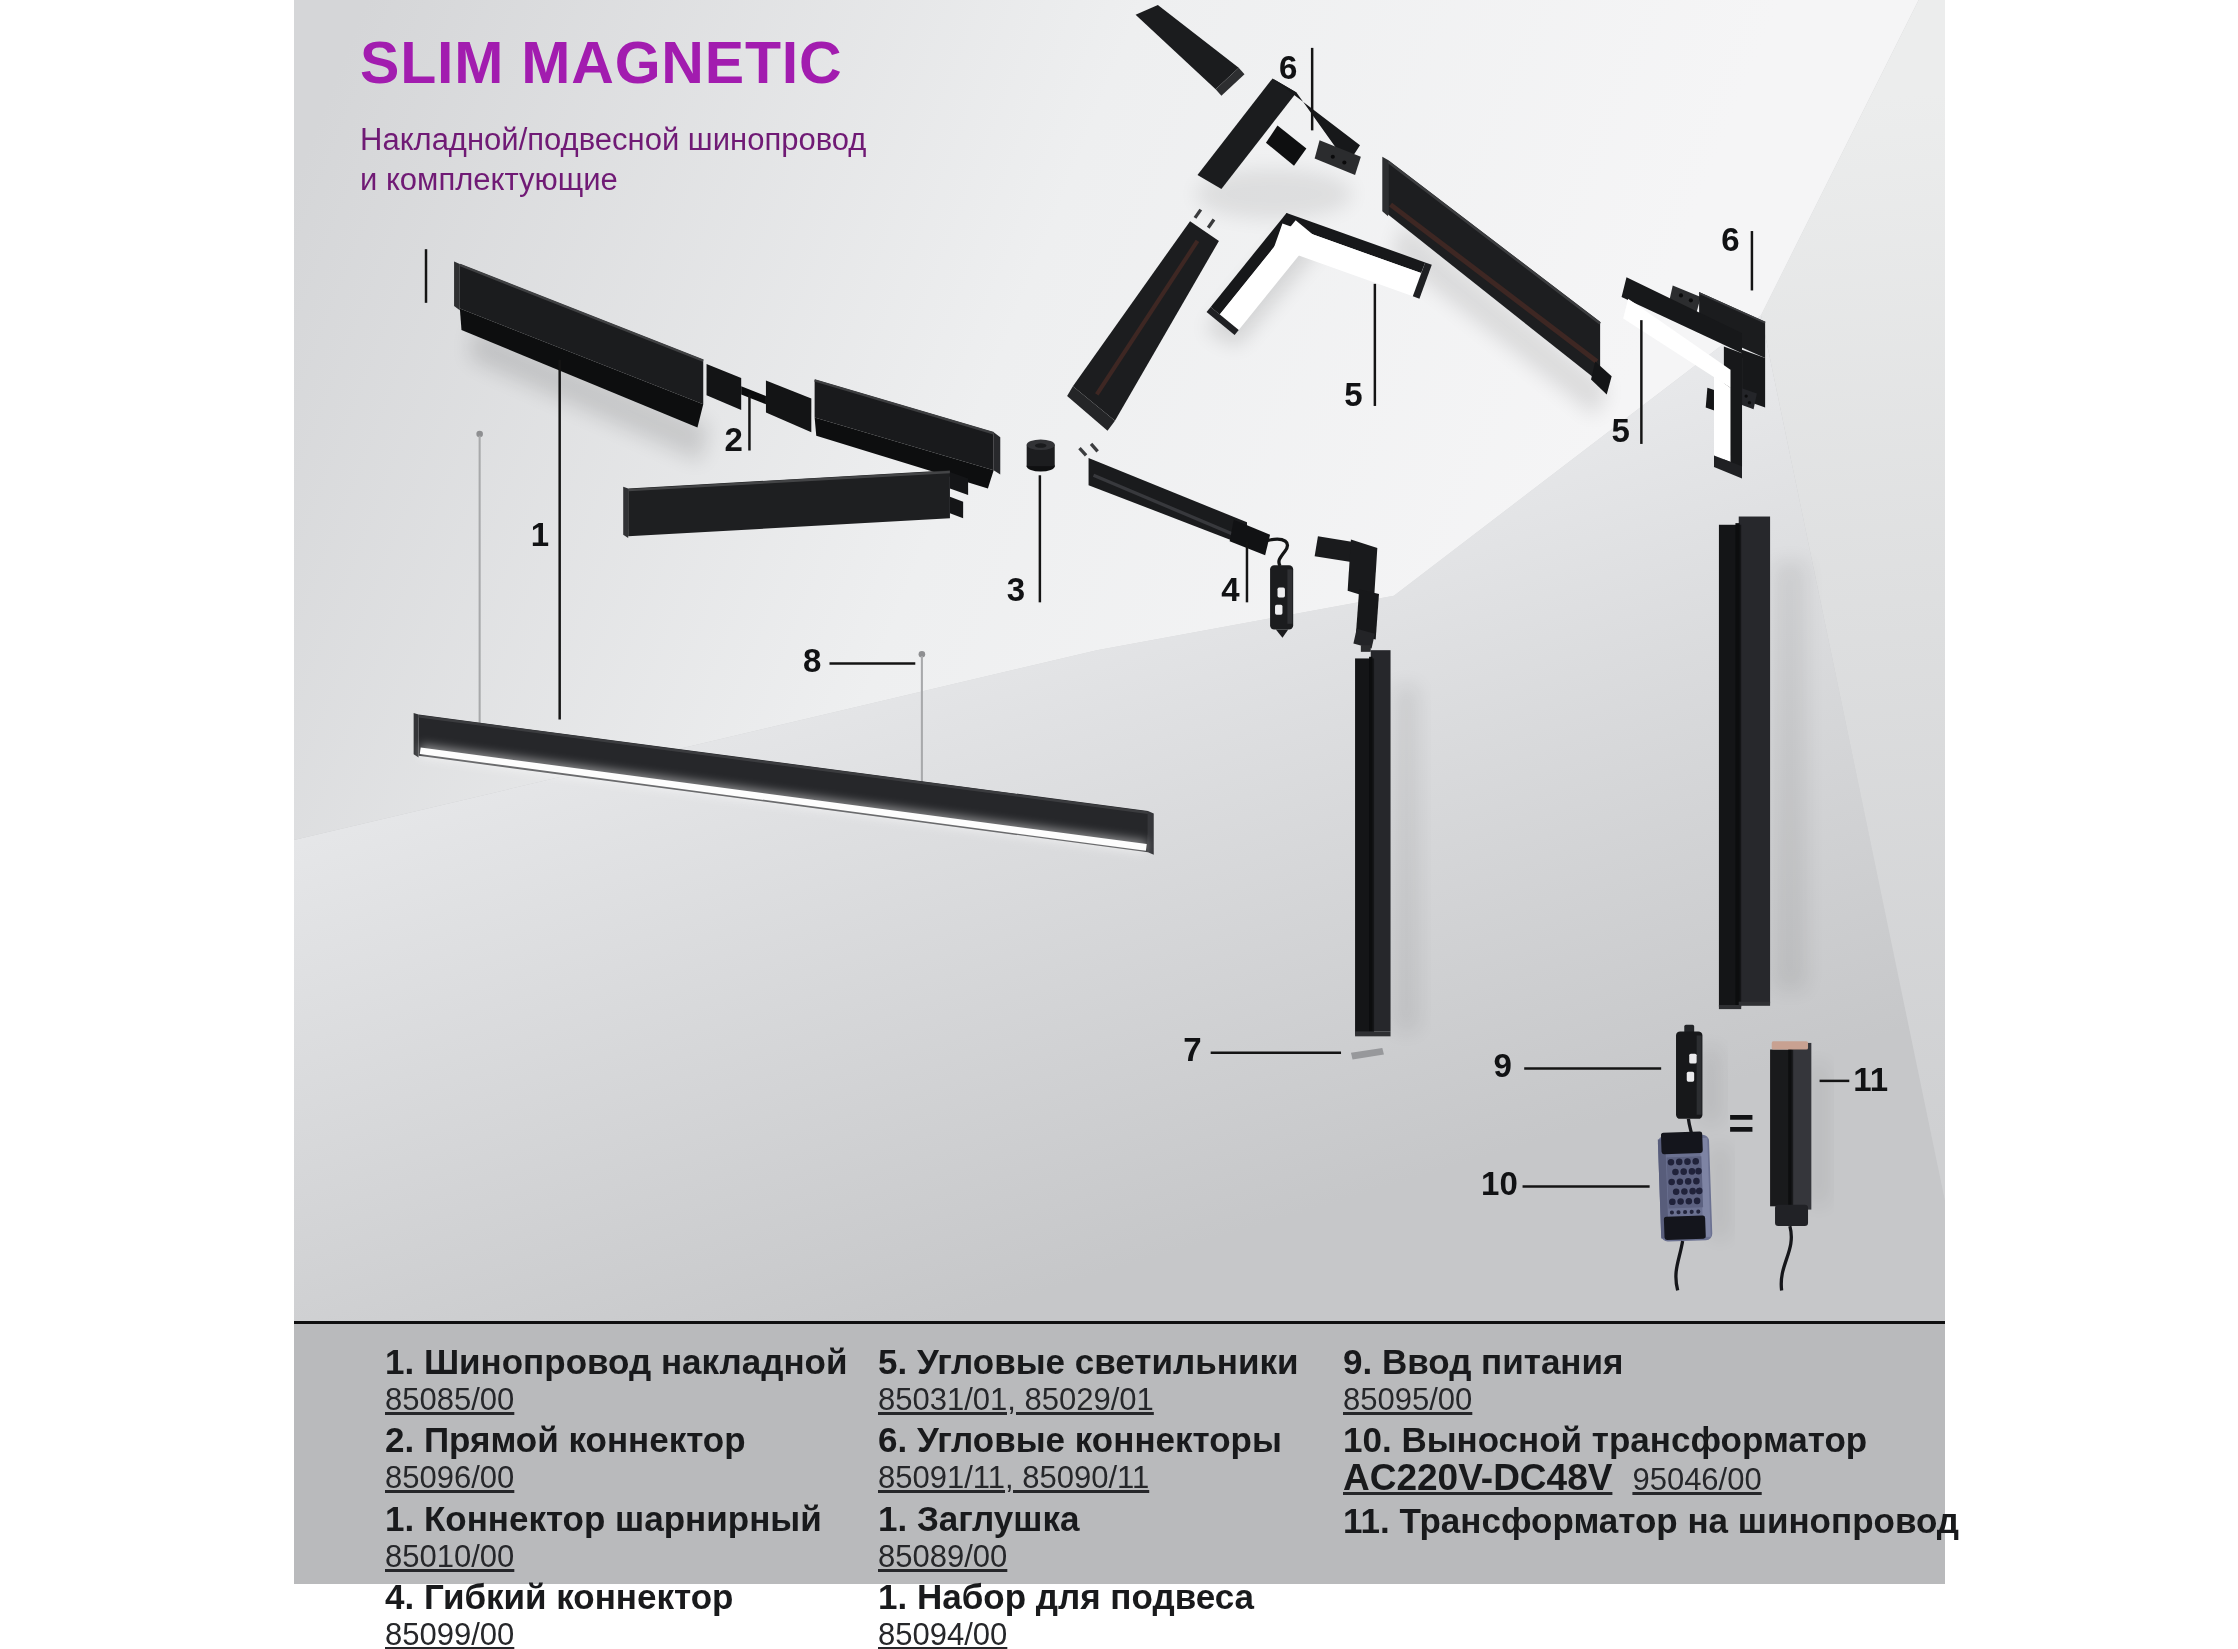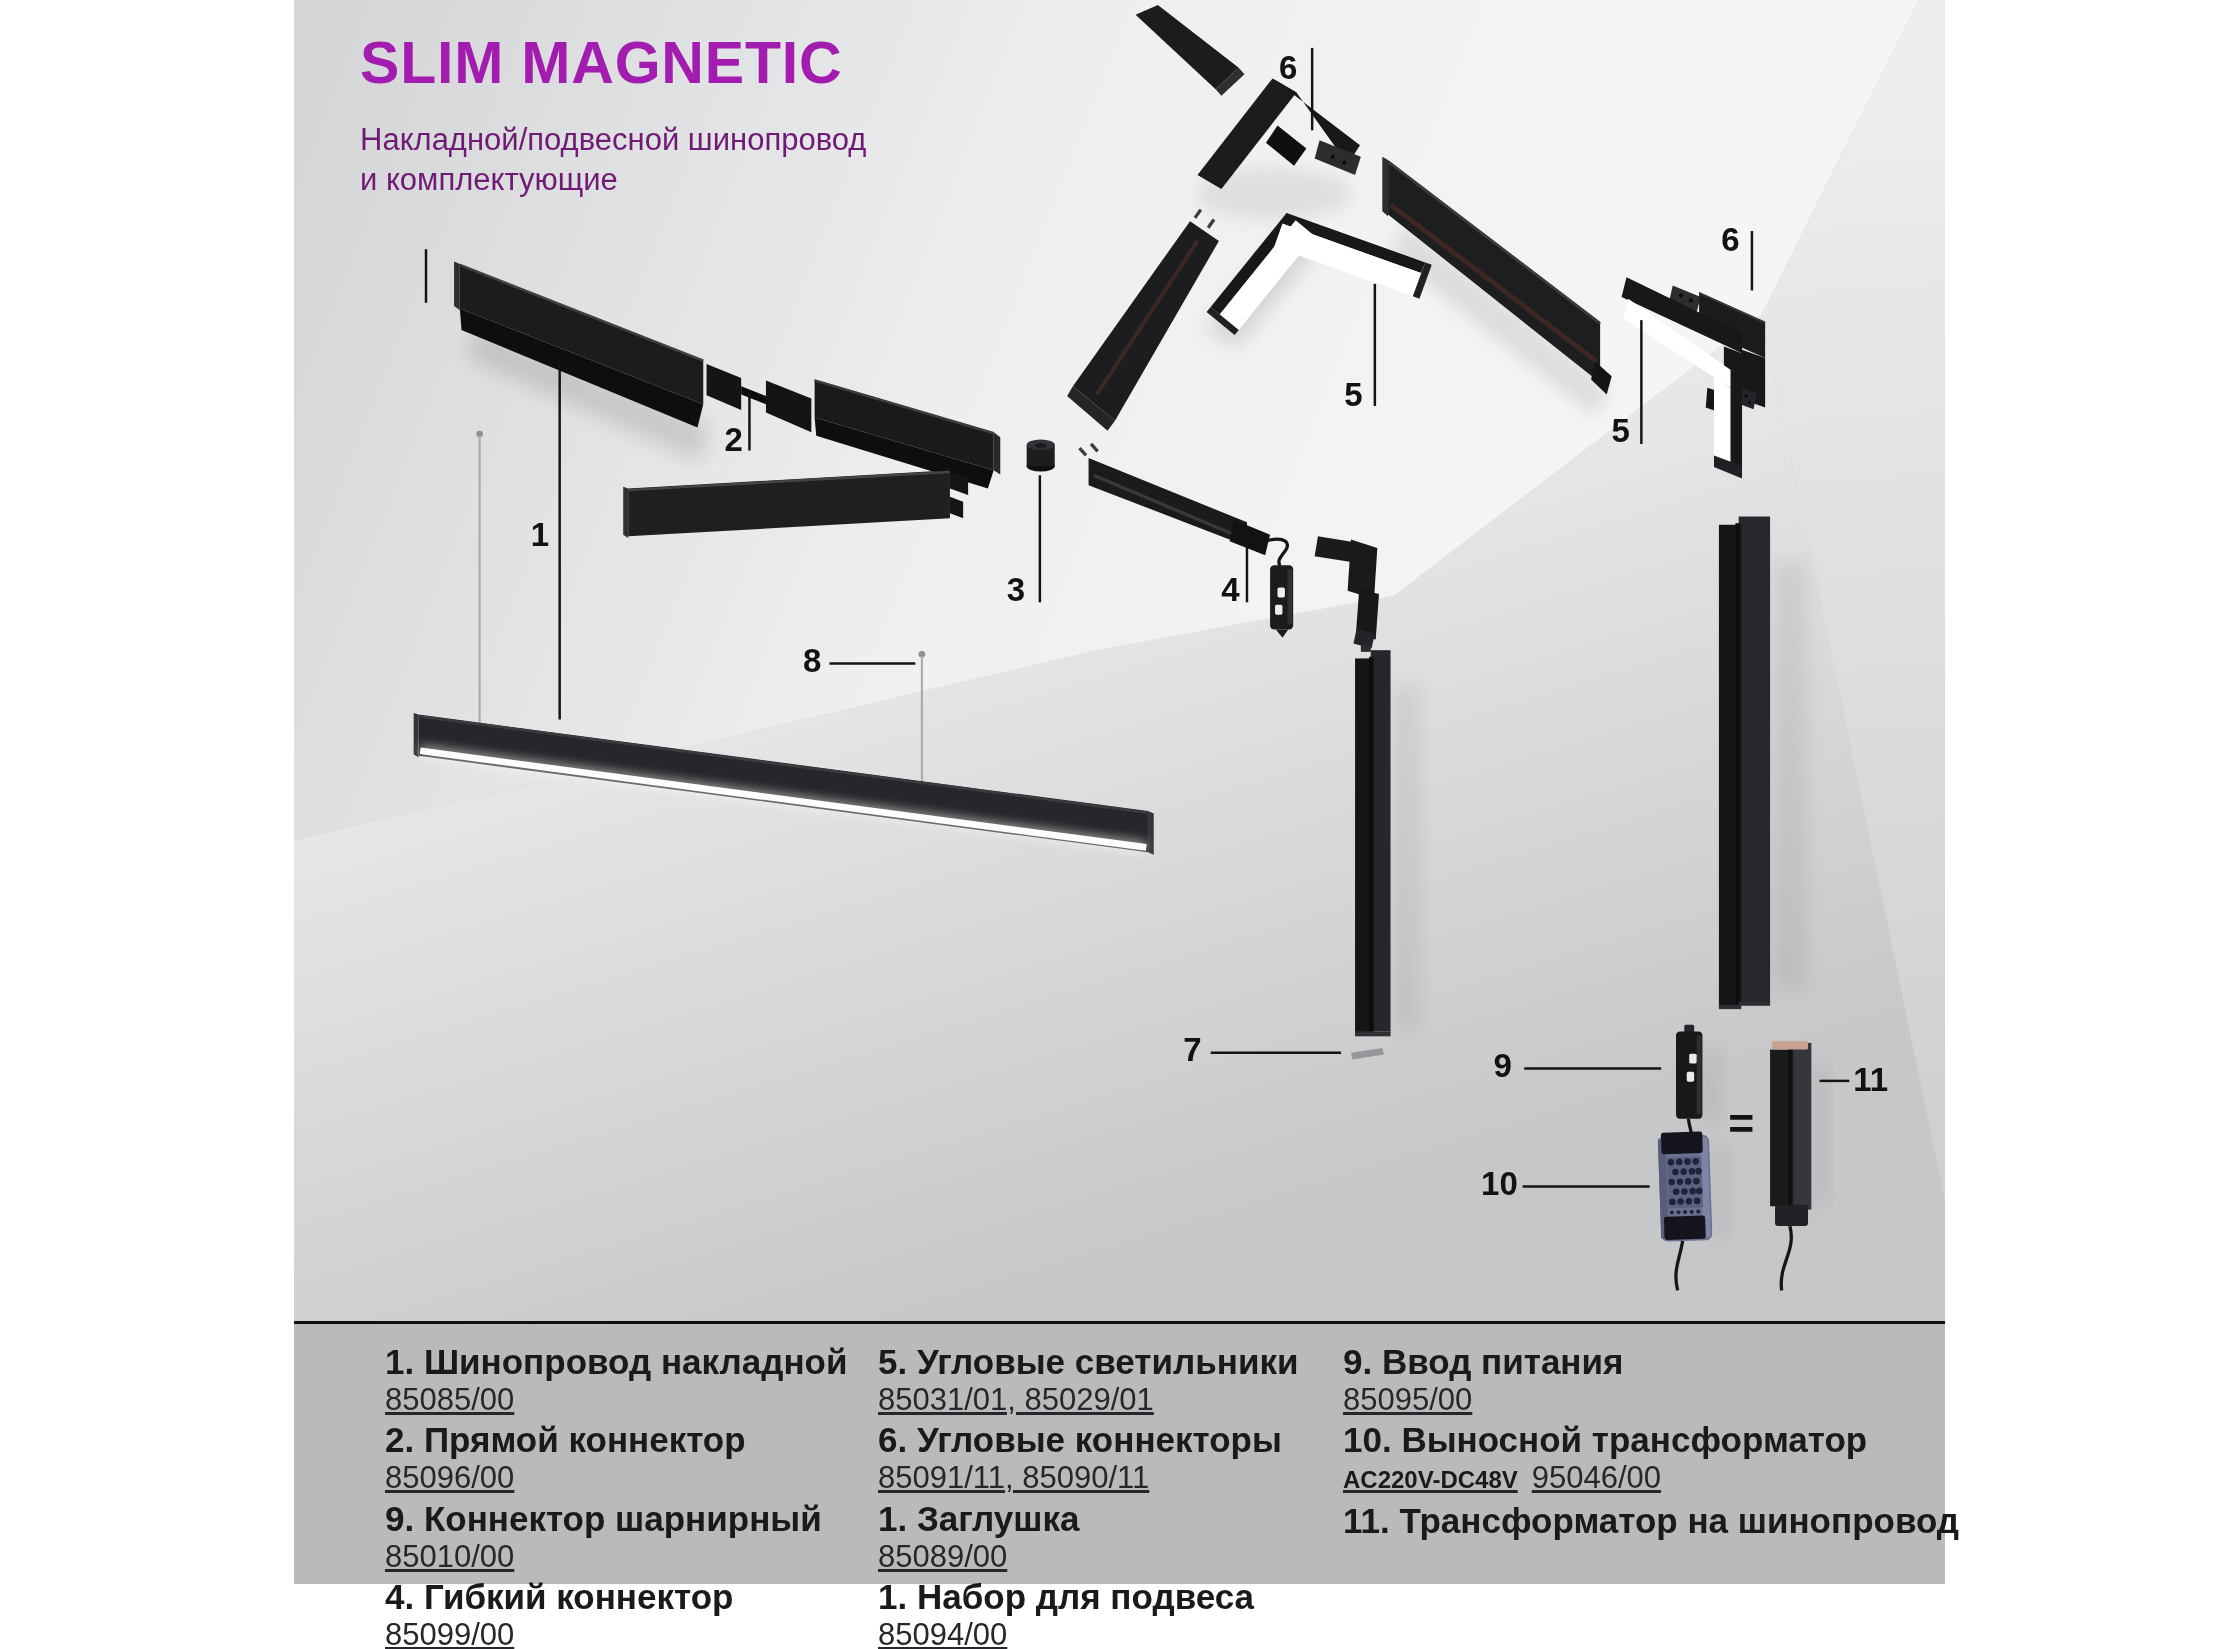--- a/index.html
+++ b/index.html
@@ -7,21 +7,21 @@
   .scene{position:absolute;left:294px;top:0;}
   .titleblock{position:absolute;left:360px;top:33px;width:742px;}
   .main-title{margin:0;font-size:59px;line-height:61px;font-weight:700;letter-spacing:0.8px;color:#a21caf;}
   .subtitle{position:absolute;left:360px;top:120px;font-size:31px;line-height:40px;font-weight:400;color:#701a75;}
   .legend{position:absolute;left:294px;top:1321px;width:1651px;height:263px;background:#b9babc;border-top:3.3px solid #0f0f10;box-sizing:border-box;}
   .col{position:absolute;top:18px;}
   .col1{left:91px;} .col2{left:584px;} .col3{left:1049px;}
   .item{margin-bottom:3.3px;}
   .li-title{font-size:35px;line-height:40px;font-weight:700;color:#191a1c;white-space:nowrap;}
   .li-code{font-size:31px;line-height:35px;font-weight:400;color:#26272a;white-space:nowrap;text-decoration:underline;}
-  .li-code .b{font-weight:700;font-size:24px;color:#191a1c;margin-right:14px;}
+  .li-code .b{font-weight:700;font-size:37px;color:#191a1c;margin-right:20px;}
   .li-code .b:empty{display:none;margin:0;}
   .cnum{font-family:"Liberation Sans",sans-serif;font-size:40px;font-weight:700;fill:#111214;}
   .ceq{font-family:"Liberation Sans",sans-serif;font-size:54px;font-weight:700;fill:#111214;}
   .cline{stroke:#141414;stroke-width:3;}
 </style>
 </head>
 <body>
 
 <div class="page">
 
@@ -317,21 +317,21 @@
     <div class="col col1">
       <div class="item">
         <div class="li-title">1. Шинопровод накладной</div>
         <div class="li-code"><span>85085/00</span></div>
       </div>
       <div class="item">
         <div class="li-title">2. Прямой коннектор</div>
         <div class="li-code"><span>85096/00</span></div>
       </div>
       <div class="item">
-        <div class="li-title">9. Коннектор шарнирный</div>
+        <div class="li-title">1. Коннектор шарнирный</div>
         <div class="li-code"><span>85010/00</span></div>
       </div>
       <div class="item">
         <div class="li-title">4. Гибкий коннектор</div>
         <div class="li-code"><span>85099/00</span></div>
       </div>
     </div>
     <div class="col col2">
       <div class="item">
         <div class="li-title">5. Угловые светильники</div>

